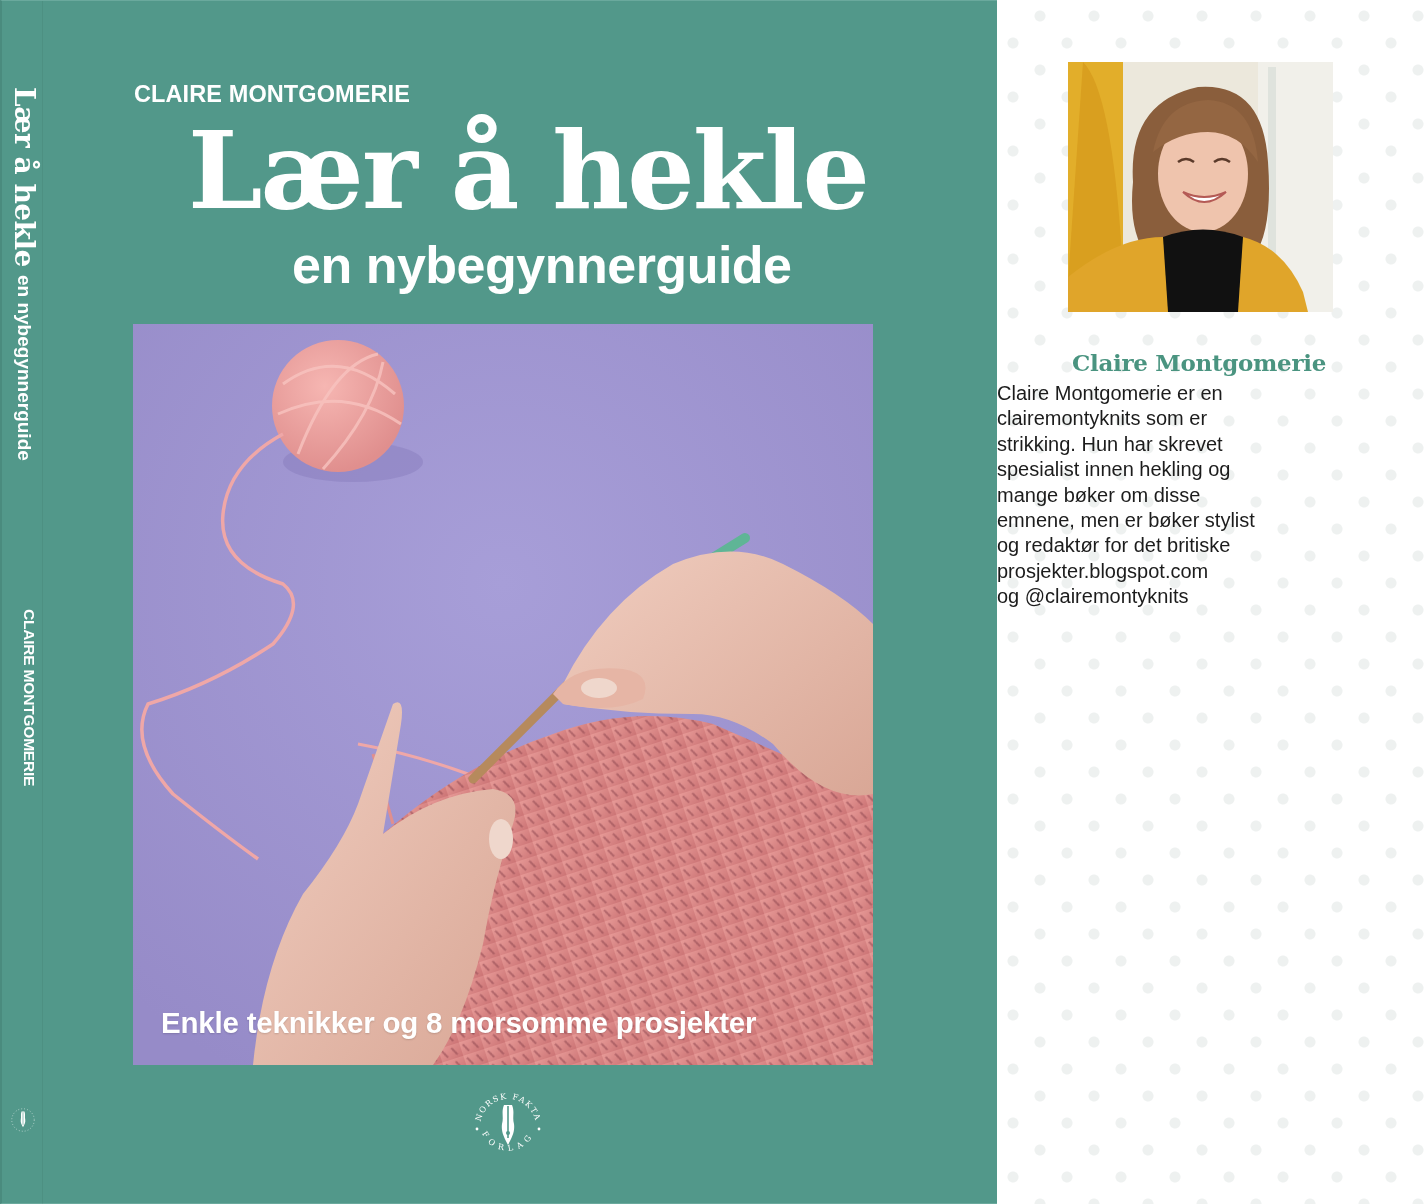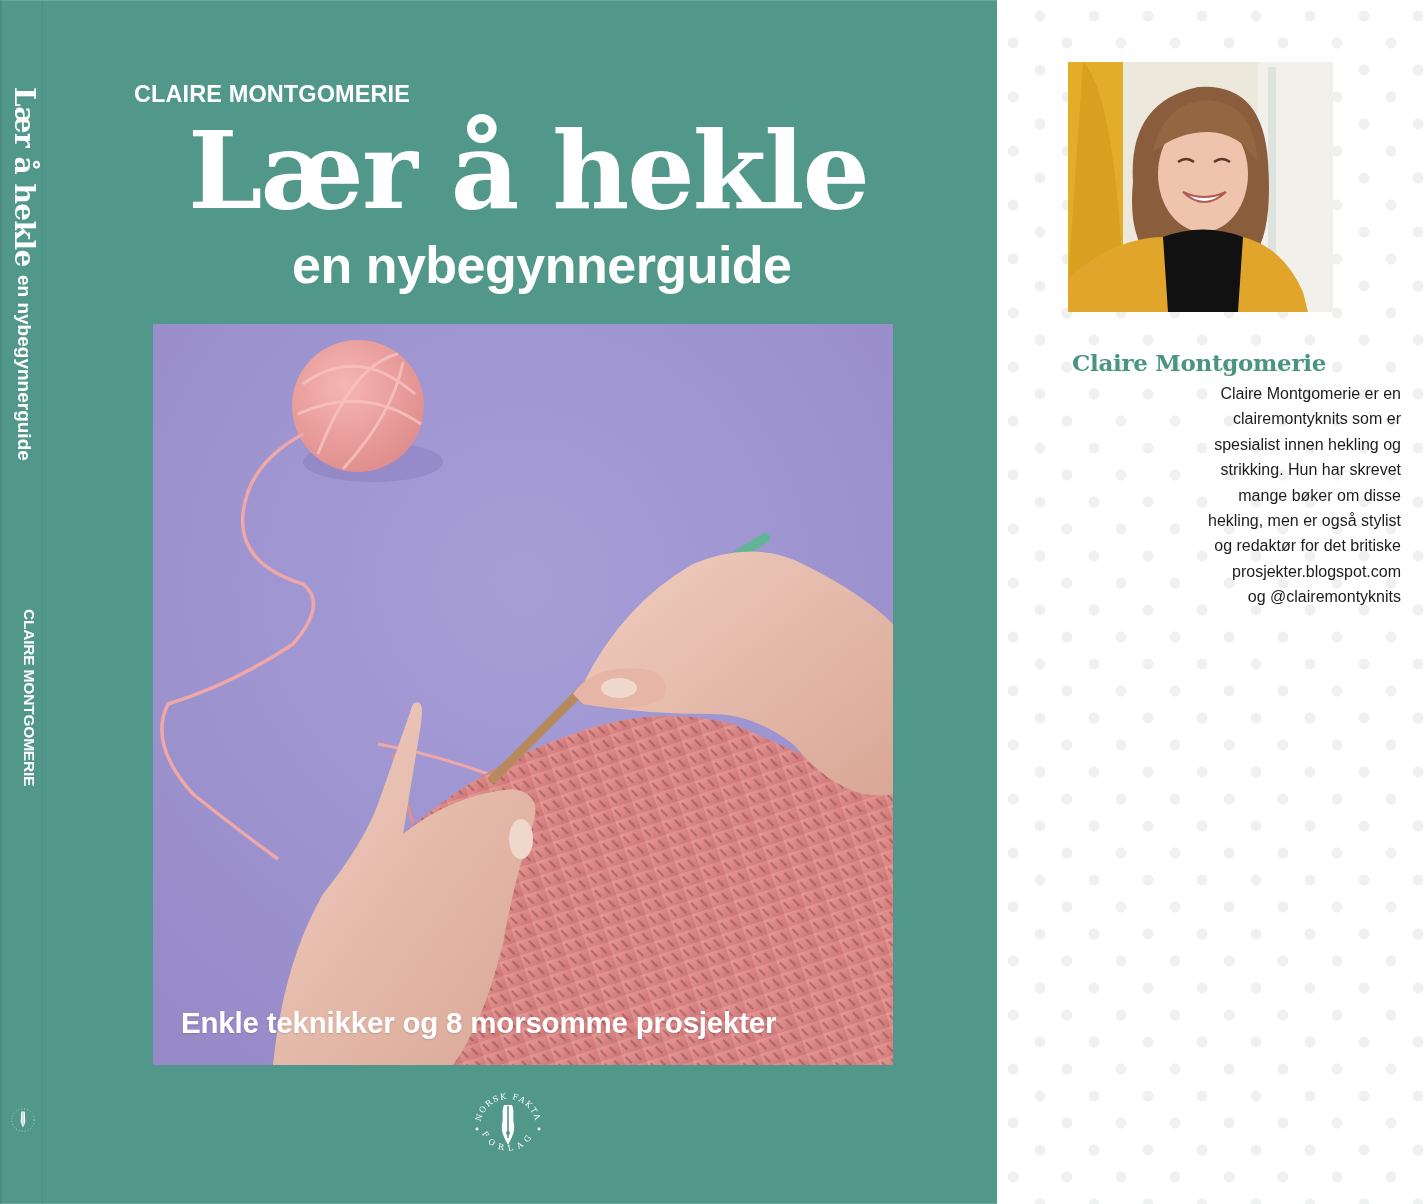--- a/index.html
+++ b/index.html
@@ -50,21 +50,21 @@
     }
     .title-sub {
       position: absolute; left: 290px; top: 234px;
       color: #ffffff; font-family: "Liberation Sans", sans-serif; font-weight: bold; font-size: 52px;
       letter-spacing: -0.5px; white-space: nowrap;
     }
 
     
     .cover-photo {
       position: absolute; left: 131px; top: 323px; width: 740px; height: 741px;
-      background: #9d93cf; overflow: hidden; margin-left: 20px;
+      background: #9d93cf; overflow: hidden;
     }
     .cover-photo svg { position: absolute; left: 0; top: 0; }
     .tagline {
       position: absolute; left: 28px; top: 682px;
       color: #ffffff; font-family: "Liberation Sans", sans-serif; font-weight: bold; font-size: 29.5px;
       letter-spacing: -0.2px; white-space: nowrap; text-shadow: 0 1px 2px rgba(0,0,0,0.15);
     }
 
     .publisher-logo { position: absolute; left: 466px; top: 1086px; width: 80px; height: 74px; }
 
@@ -81,22 +81,22 @@
     .author-photo {
       position: absolute; left: 71px; top: 62px; width: 265px; height: 250px; overflow: hidden;
       background: #e8e4d8;
     }
     .bio-heading {
       position: absolute; left: 0; top: 349px; width: 404px; text-align: center;
       color: #4a9480; font-family: "DejaVu Serif", serif; font-weight: bold; font-size: 23px;
       letter-spacing: -0.3px;
     }
     .bio-text {
-      position: absolute; left: 0; top: 381px; width: 404px; text-align: right;
-      color: #1c1c1c; font-family: "Liberation Sans", sans-serif; font-size: 16px; line-height: 25.4px;
+      position: absolute; left: 0; top: 381px; width: 404px; text-align: left;
+      color: #1c1c1c; font-family: "Liberation Sans", sans-serif; font-size: 20px; line-height: 25.4px;
     }
     .bio-text span { display: block; white-space: nowrap; }
   </style>
 </head>
 <body>
 
 <div class="cover">
   <div class="spine-edge"></div>
 
   <div class="spine-title">
@@ -207,21 +207,21 @@
 
       <path d="M0 215 Q50 175 95 175 L100 250 L0 250 Z" fill="#e0a52a"></path>
       <path d="M175 175 Q215 185 235 230 L240 250 L170 250 Z" fill="#e0a52a"></path>
     </svg>
   </div>
 
   <div class="bio-heading">Claire Montgomerie</div>
   <div class="bio-text">
     <span>Claire Montgomerie er en</span>
     <span>clairemontyknits som er</span>
+    <span>strikking. Hun har skrevet</span>
     <span>spesialist innen hekling og</span>
-    <span>strikking. Hun har skrevet</span>
     <span>mange bøker om disse</span>
-    <span>hekling, men er også stylist</span>
+    <span>emnene, men er bøker stylist</span>
     <span>og redaktør for det britiske</span>
     <span>prosjekter.blogspot.com</span>
     <span>og @clairemontyknits</span>
   </div>
 </div>
 
 </body></html>

